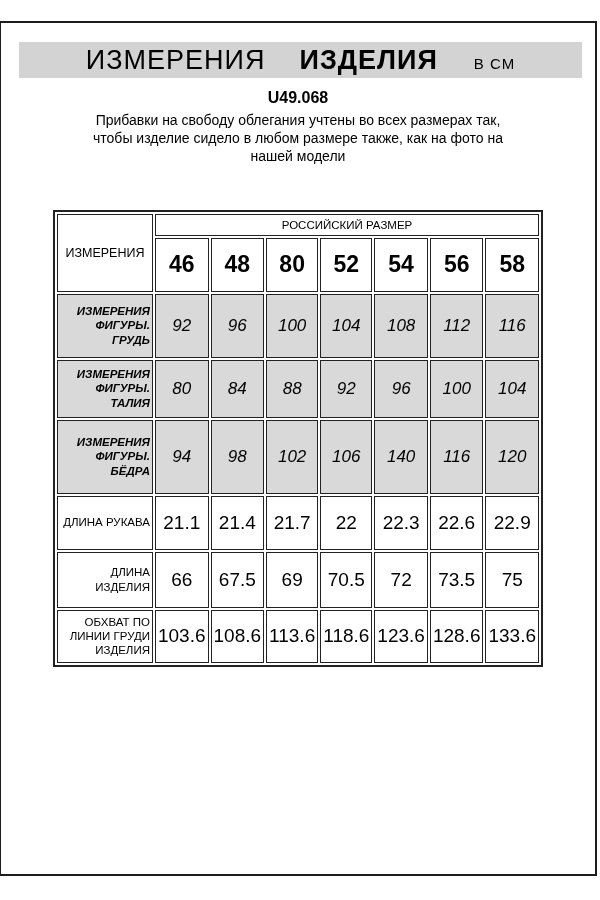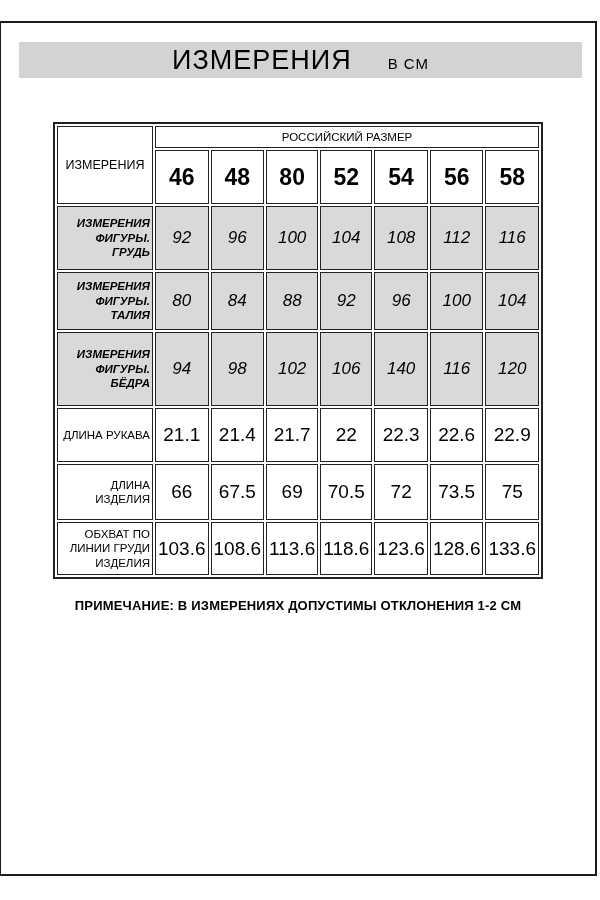--- a/index.html
+++ b/index.html
@@ -127,24 +127,27 @@
   }
 </style>
 </head>
 <body>
 
 <div class="page">
   <div class="frame">
 
     <div class="header-bar">
       <span class="t1">ИЗМЕРЕНИЯ</span>
+      <span class="t2">ИЗДЕЛИЯ</span>
       <span class="t3">В СМ</span>
     </div>
 
-
+    <div class="code">U49.068</div>
+
+    <p class="subtitle">Прибавки на свободу облегания учтены во всех размерах так, чтобы изделие сидело в любом размере также, как на фото на нашей модели</p>
 
     <table class="meas">
       <thead>
         <tr class="group-row">
           <td class="corner" rowspan="2">ИЗМЕРЕНИЯ</td>
           <td class="group" colspan="7">РОССИЙСКИЙ РАЗМЕР</td>
         </tr>
         <tr class="size-row" id="size-row">
             <td class="size">46</td>
             <td class="size">48</td>
@@ -212,16 +215,15 @@
             <td class="val">108.6</td>
             <td class="val">113.6</td>
             <td class="val">118.6</td>
             <td class="val">123.6</td>
             <td class="val">128.6</td>
             <td class="val">133.6</td>
           </tr>
         </tbody>
     </table>
 
-    <div class="note">ПРИМЕЧАНИЕ: В ИЗМЕРЕНИЯХ ДОПУСТИМЫ ОТКЛОНЕНИЯ 1-2 СМ</div>
 
   </div>
 </div>
 
 </body></html>

